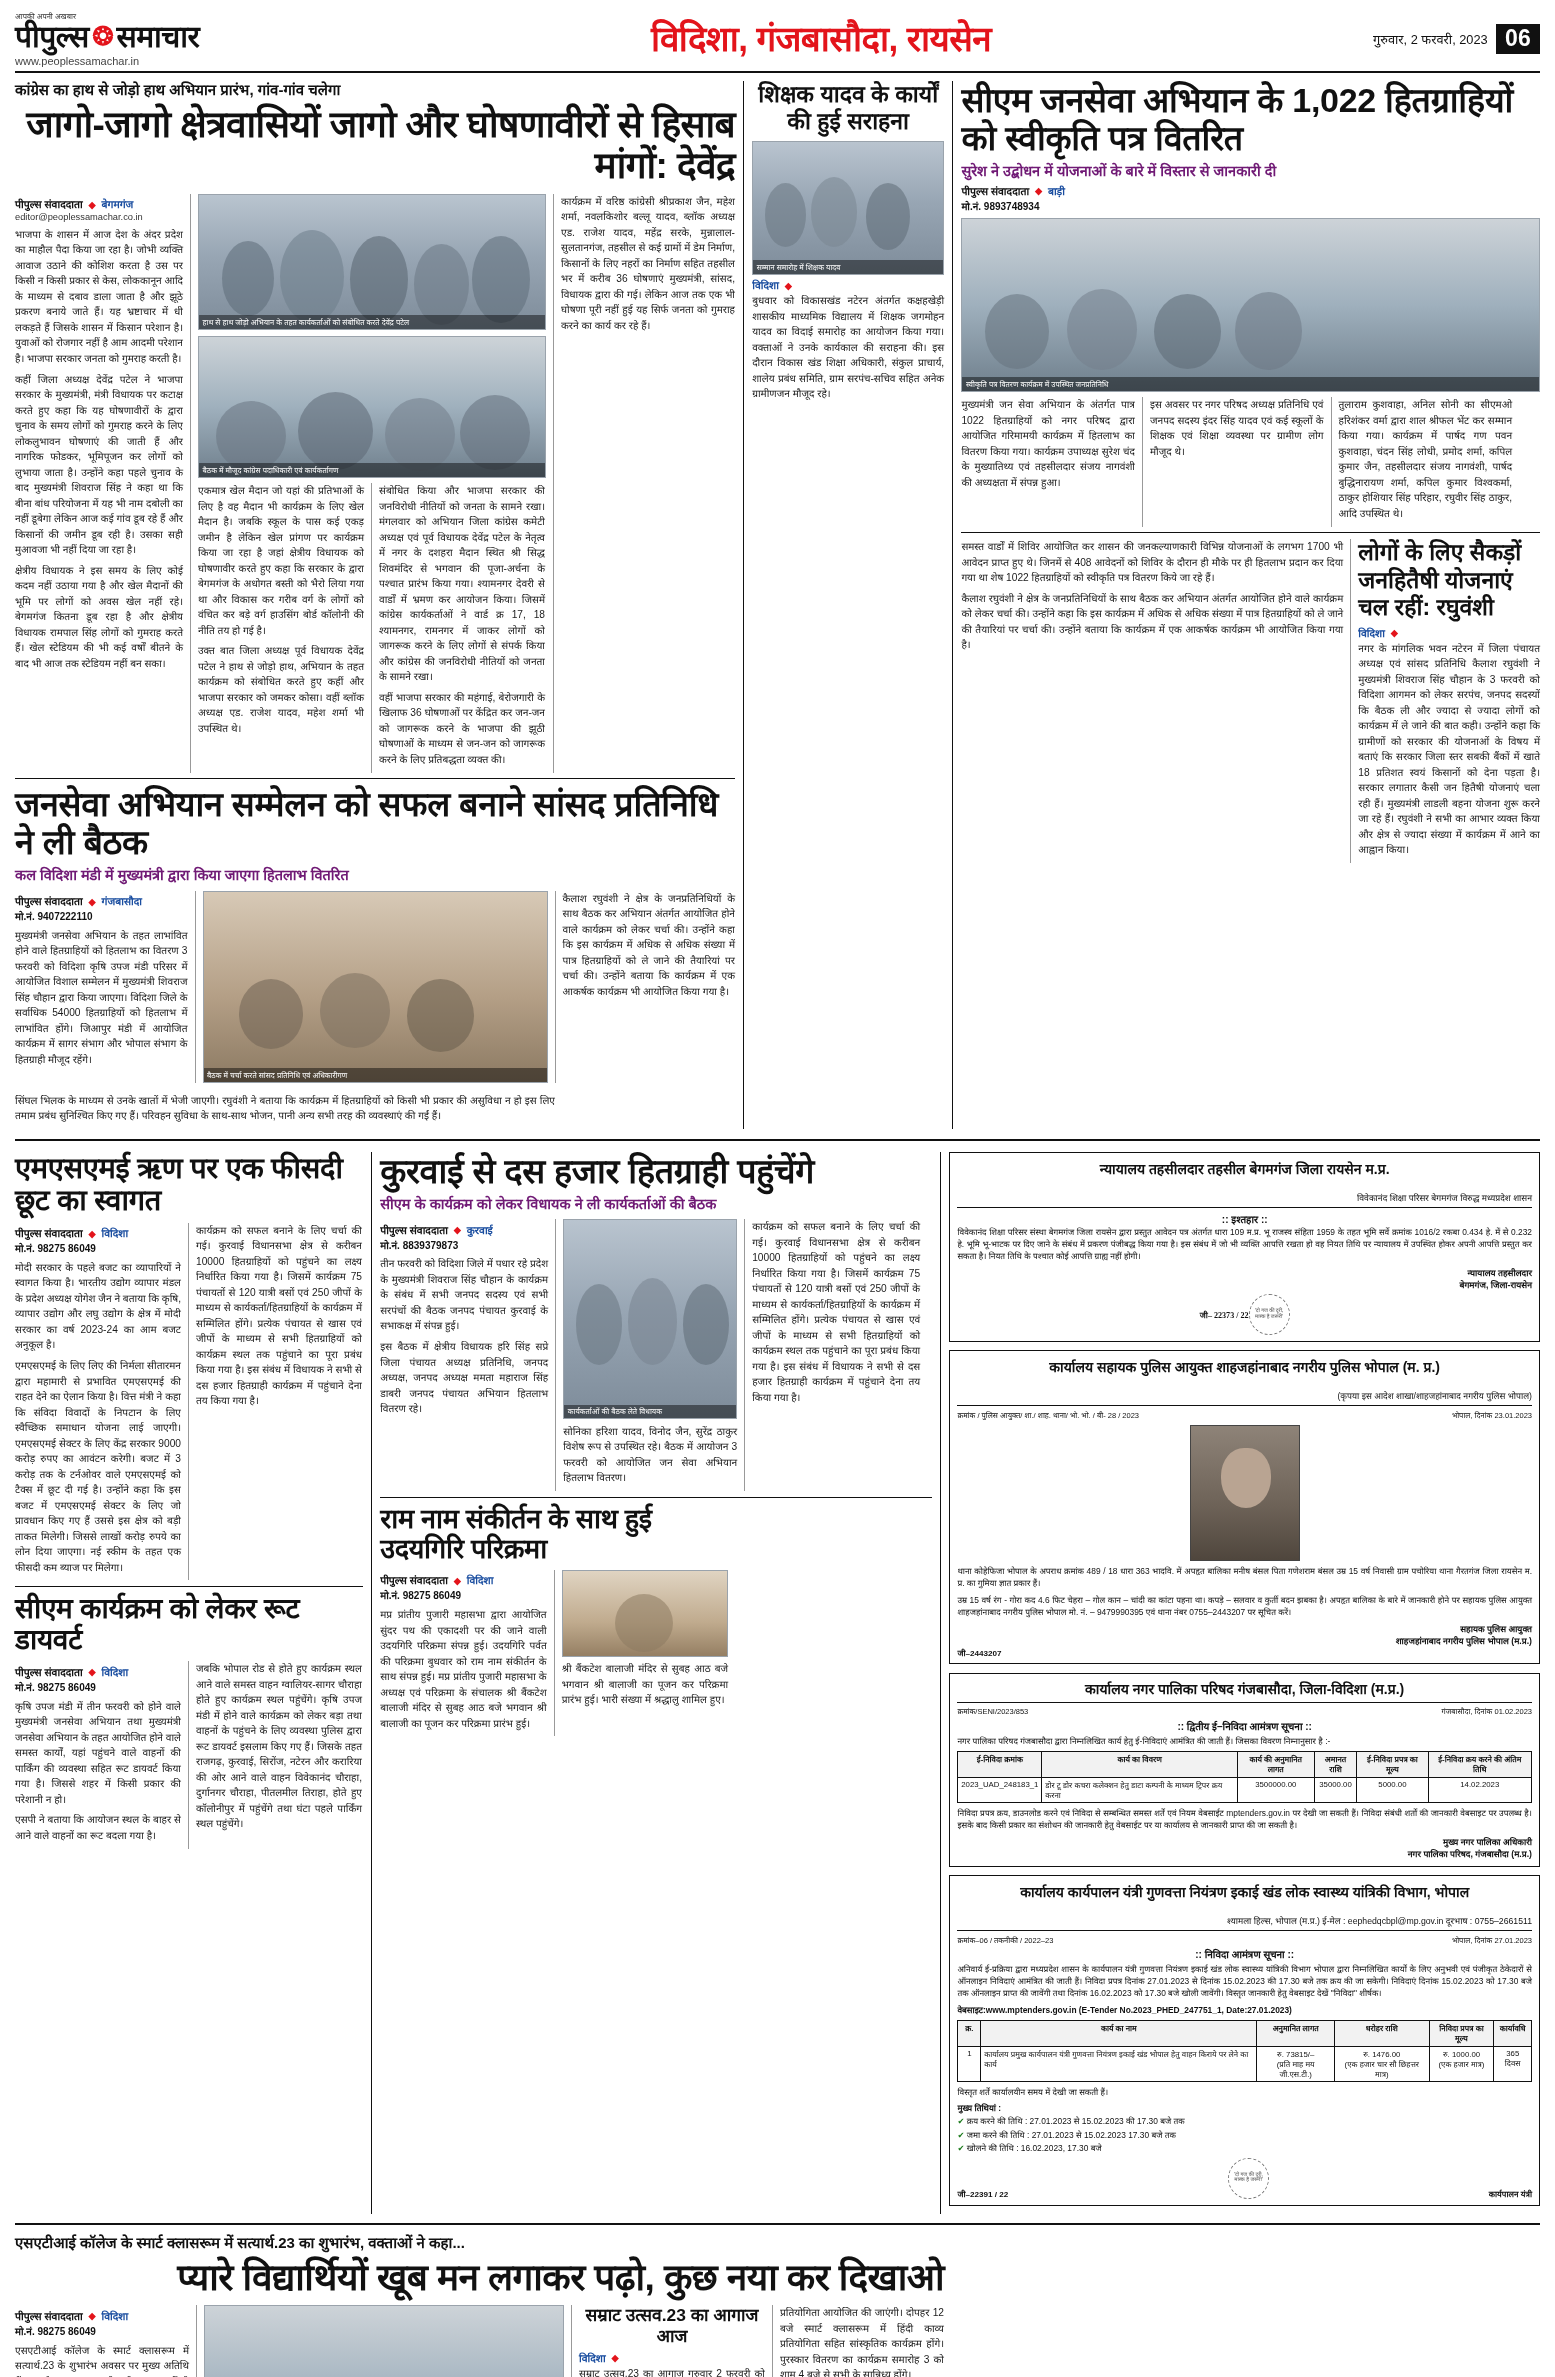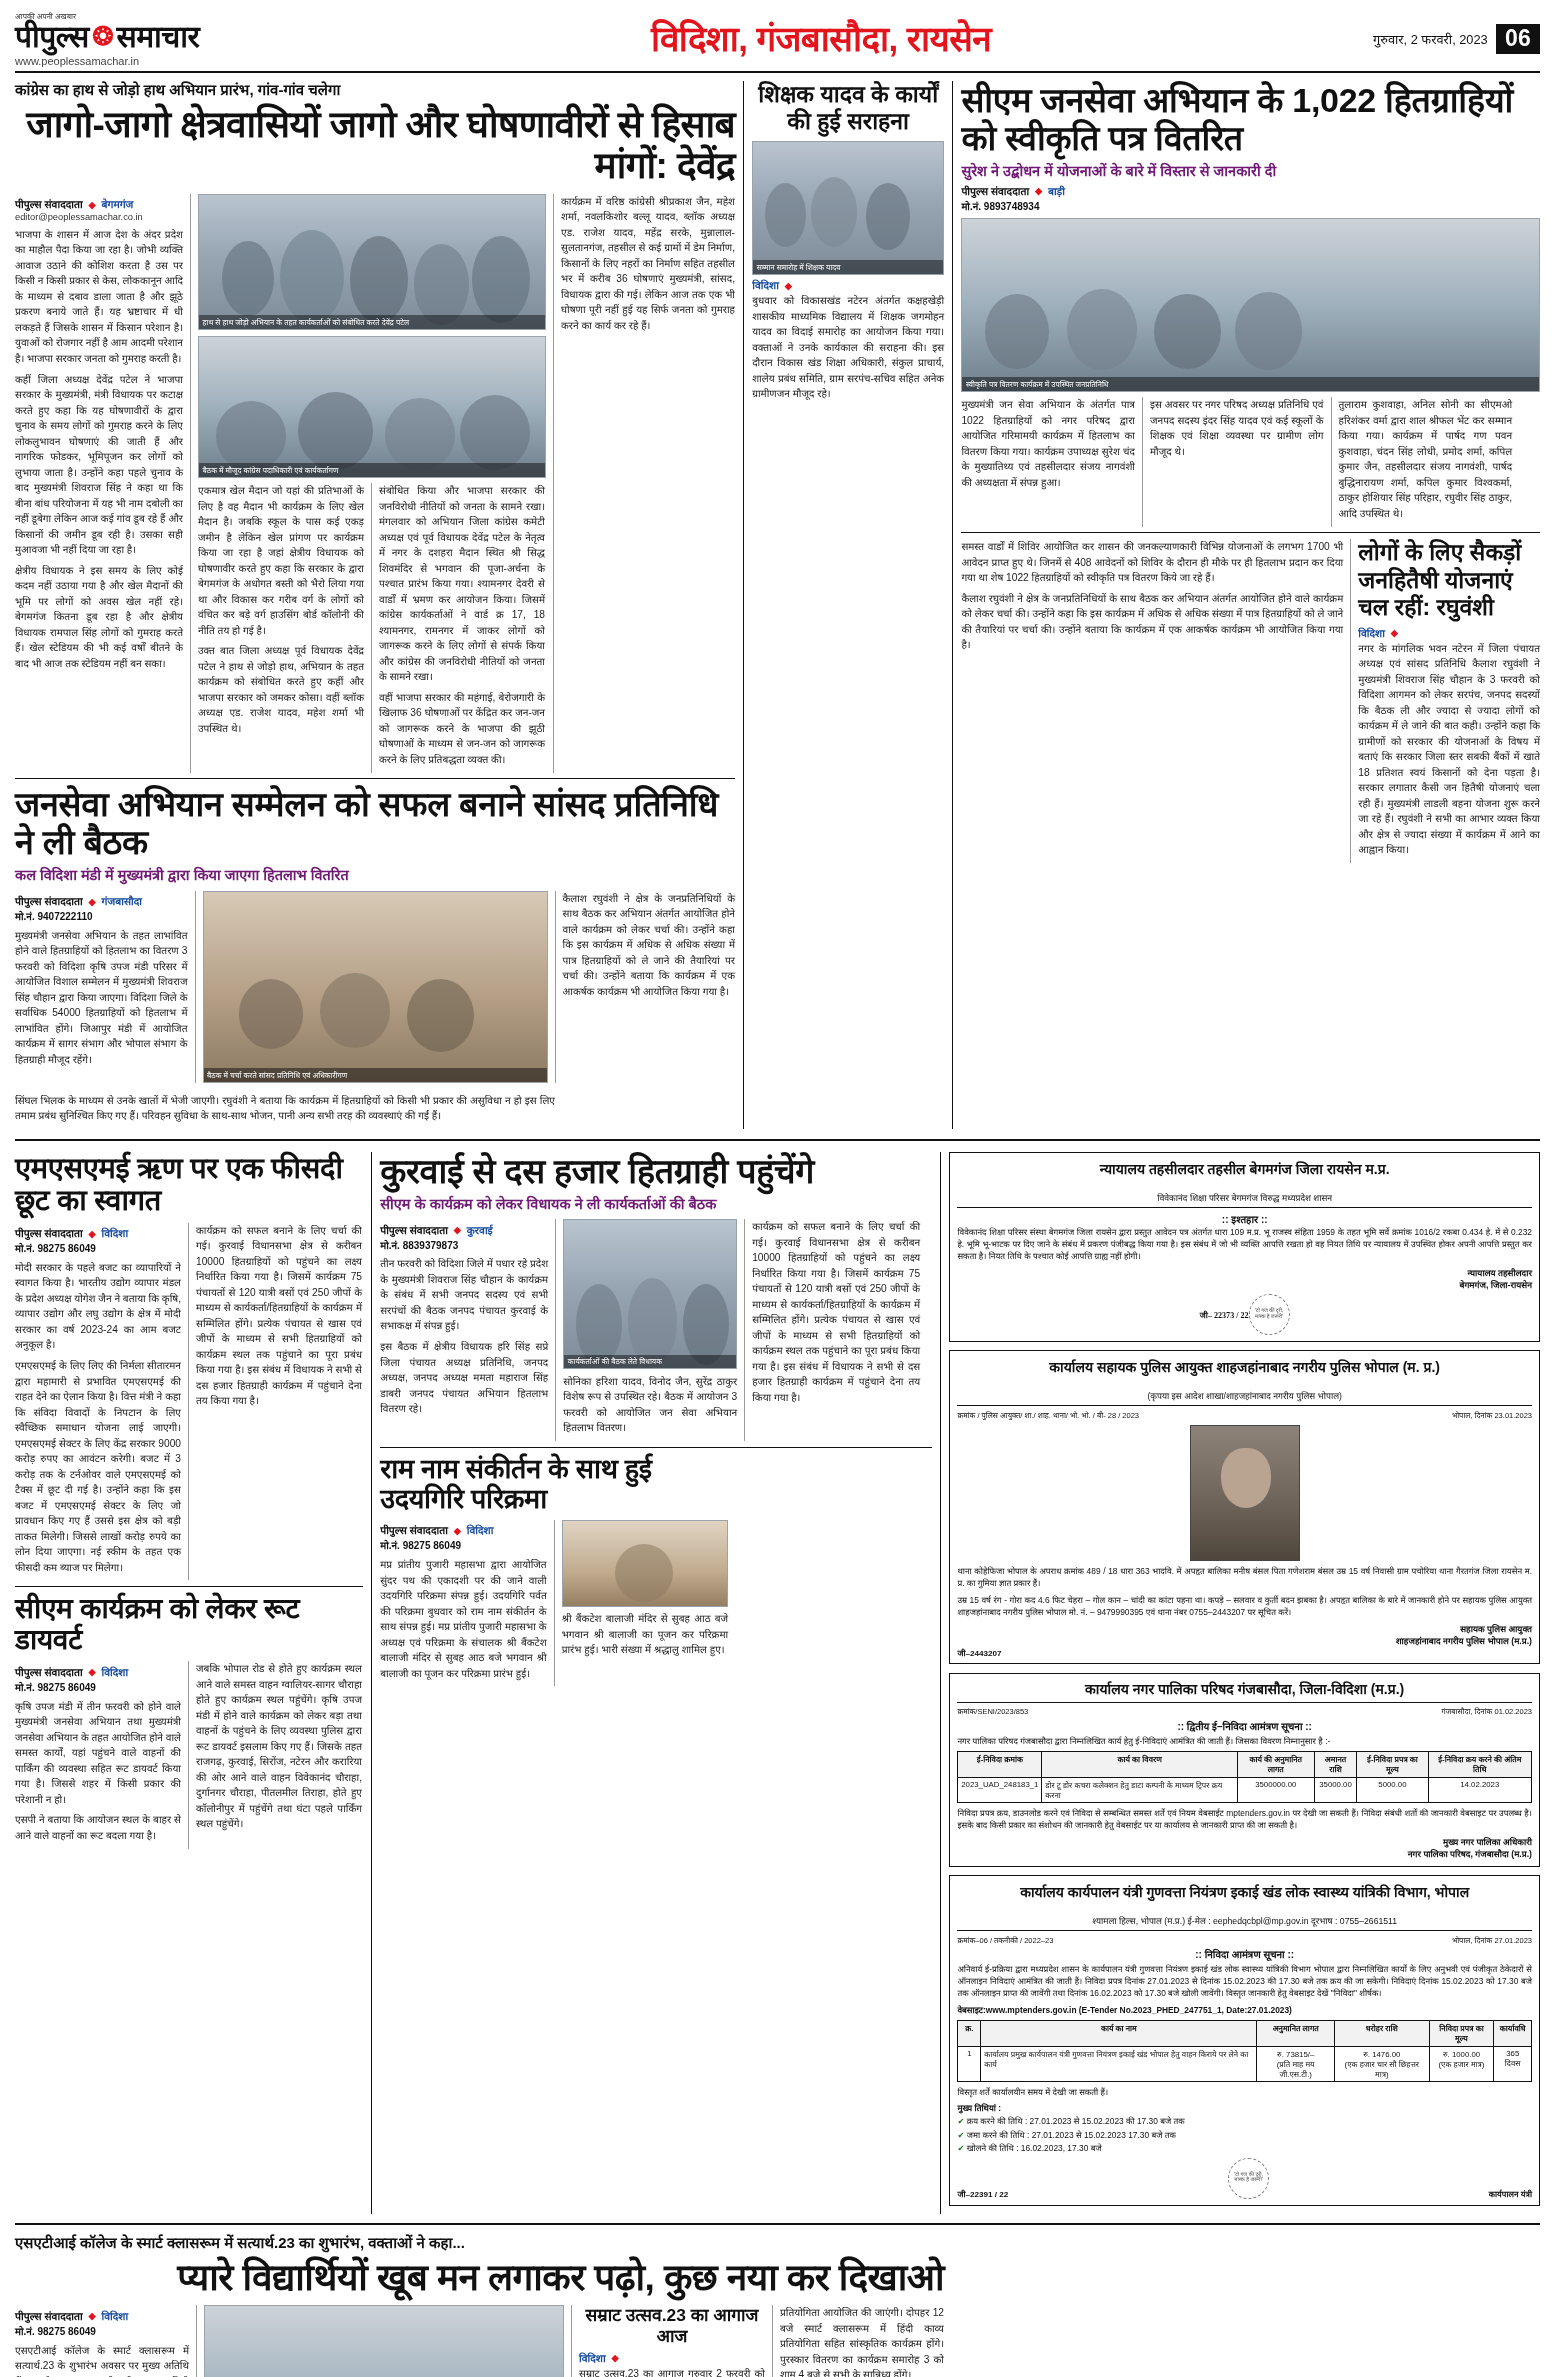--- a/index.html
+++ b/index.html
@@ -84,21 +84,21 @@
   .blob { position:absolute; border-radius:50%; opacity:.55; }
 
   
   .notice {
     border: 1.2px solid #111; padding: 5.8px 7px; margin-bottom: 8.1px; background:#fff;
   }
   .notice h4 {
     margin:0 0 2.3px 0; text-align:center; font-size:14px; font-weight:800;
   }
   .notice .n-sub { text-align:center; font-size:10px; font-weight:700; }
-  .notice .n-line { text-align:center; font-size:8.7px; margin-top:14px; }
+  .notice .n-line { text-align:right; font-size:8.7px; margin-top:14px; }
   .notice .n-head-rule { border-top:0.6px solid #111; margin:3.5px 0; }
   .notice p { font-size:8.4px; line-height:1.45; margin:0 0 4.1px 0; text-align:justify; }
   .notice .sig { text-align:right; font-size:8.7px; font-weight:700; margin-top:4.6px; }
   table.tbl { width:100%; border-collapse:collapse; font-size:7.8px; margin:3.5px 0; }
   table.tbl th, table.tbl td { border:0.6px solid #111; padding:2.3px 2.9px; vertical-align:top; }
   table.tbl th { font-weight:700; background:#f2f2f2; }
   .stamp {
     display:inline-block; border:0.6px dashed #777; border-radius:50%;
     width:41px; height:41px; font-size:5.2px; color:#555; text-align:center;
     line-height:1.1; padding-top:12.8px;
@@ -362,21 +362,21 @@
             <span>पीपुल्स संवाददाता</span>
             <span class="dot">◆</span>
             <span class="place">कुरवाई</span>
           </div>
           <div class="mob">मो.नं. 8839379873</div>
           <p class="body" style="margin-top:4.6px;">तीन फरवरी को विदिशा जिले में पधार रहे प्रदेश के मुख्यमंत्री शिवराज सिंह चौहान के कार्यक्रम के संबंध में सभी जनपद सदस्य एवं सभी सरपंचों की बैठक जनपद पंचायत कुरवाई के सभाकक्ष में संपन्न हुई।</p>
           <p class="body">इस बैठक में क्षेत्रीय विधायक हरि सिंह सप्रे जिला पंचायत अध्यक्ष प्रतिनिधि, जनपद अध्यक्ष, जनपद अध्यक्ष ममता महाराज सिंह डाबरी जनपद पंचायत अभियान हितलाभ वितरण रहे।</p>
         </div>
         <div class="vrule"></div>
         <div style="width:174px;">
-          <div class="photo ph-people" style="height:150px;">
+          <div class="photo ph-people" style="height:200px;">
             <div class="blob" style="left:11.6px;top:64px;width:46px;height:81px;background:#6a7682;"></div>
             <div class="blob" style="left:64px;top:58px;width:49px;height:87px;background:#78848f;"></div>
             <div class="blob" style="left:119px;top:64px;width:46px;height:81px;background:#5f6b77;"></div>
             <div class="cap">कार्यकर्ताओं की बैठक लेते विधायक</div>
           </div>
           <p class="body" style="margin-top:4.6px;">सोनिका हरिशा यादव, विनोद जैन, सुरेंद्र ठाकुर विशेष रूप से उपस्थित रहे। बैठक में आयोजन 3 फरवरी को आयोजित जन सेवा अभियान हितलाभ वितरण।</p>
         </div>
         <div class="vrule"></div>
         <div style="width:168px;">
           <p class="body">कार्यक्रम को सफल बनाने के लिए चर्चा की गई। कुरवाई विधानसभा क्षेत्र से करीबन 10000 हितग्राहियों को पहुंचने का लक्ष्य निर्धारित किया गया है। जिसमें कार्यक्रम 75 पंचायतों से 120 यात्री बसों एवं 250 जीपों के माध्यम से कार्यकर्ता/हितग्राहियों के कार्यक्रम में सम्मिलित होंगे। प्रत्येक पंचायत से खास एवं जीपों के माध्यम से सभी हितग्राहियों को कार्यक्रम स्थल तक पहुंचाने का पूरा प्रबंध किया गया है। इस संबंध में विधायक ने सभी से दस हजार हितग्राही कार्यक्रम में पहुंचाने देना तय किया गया है।</p>

